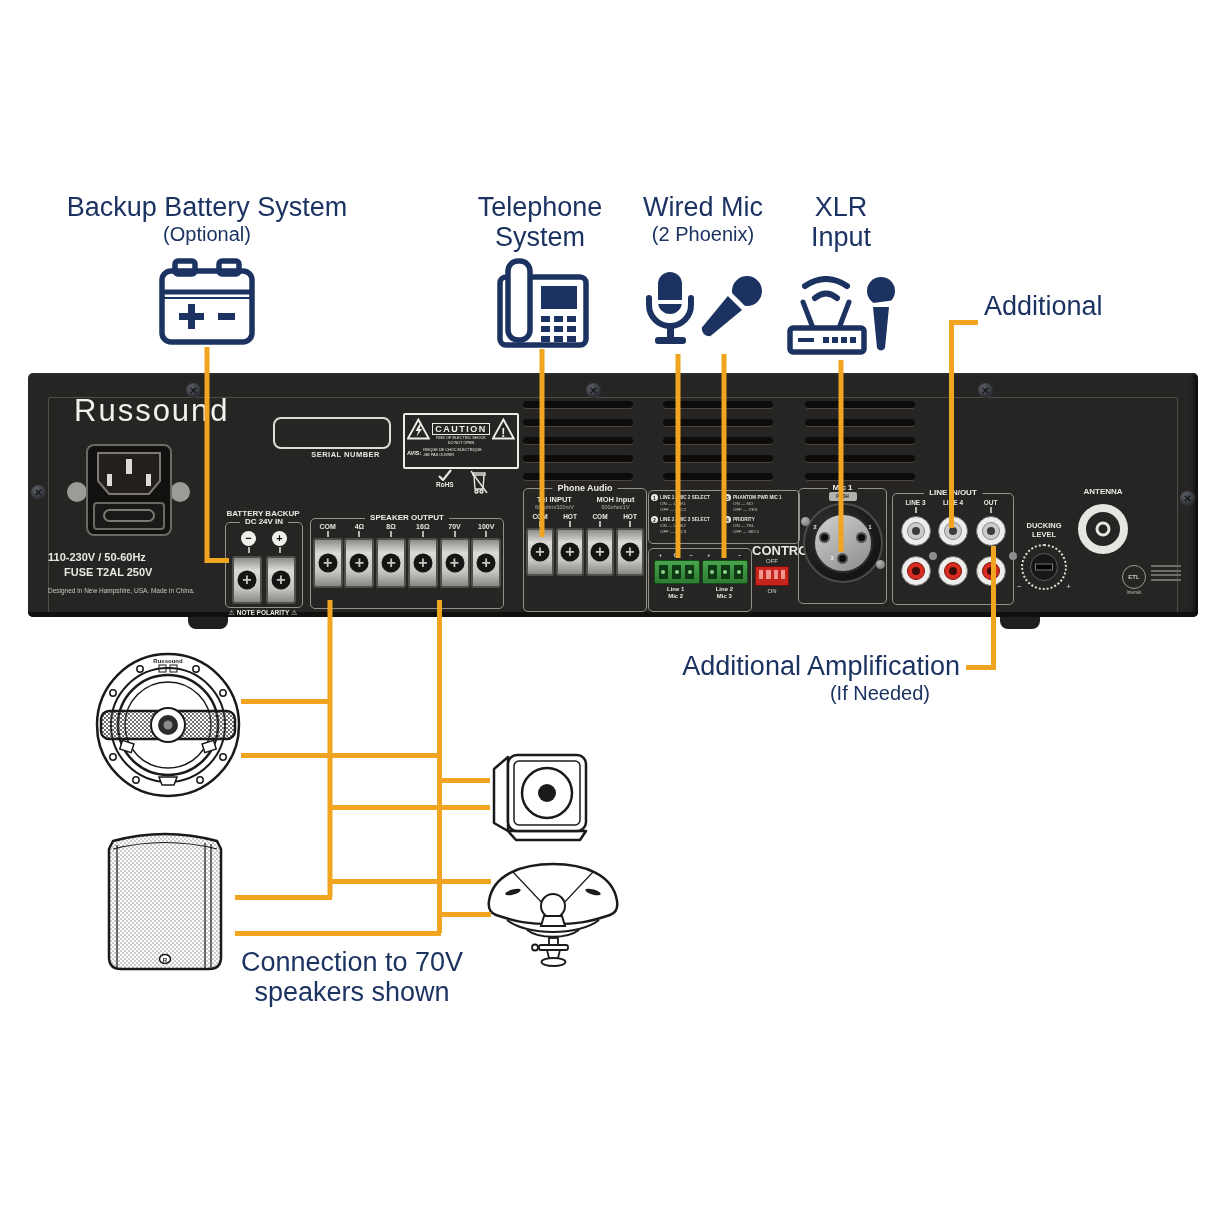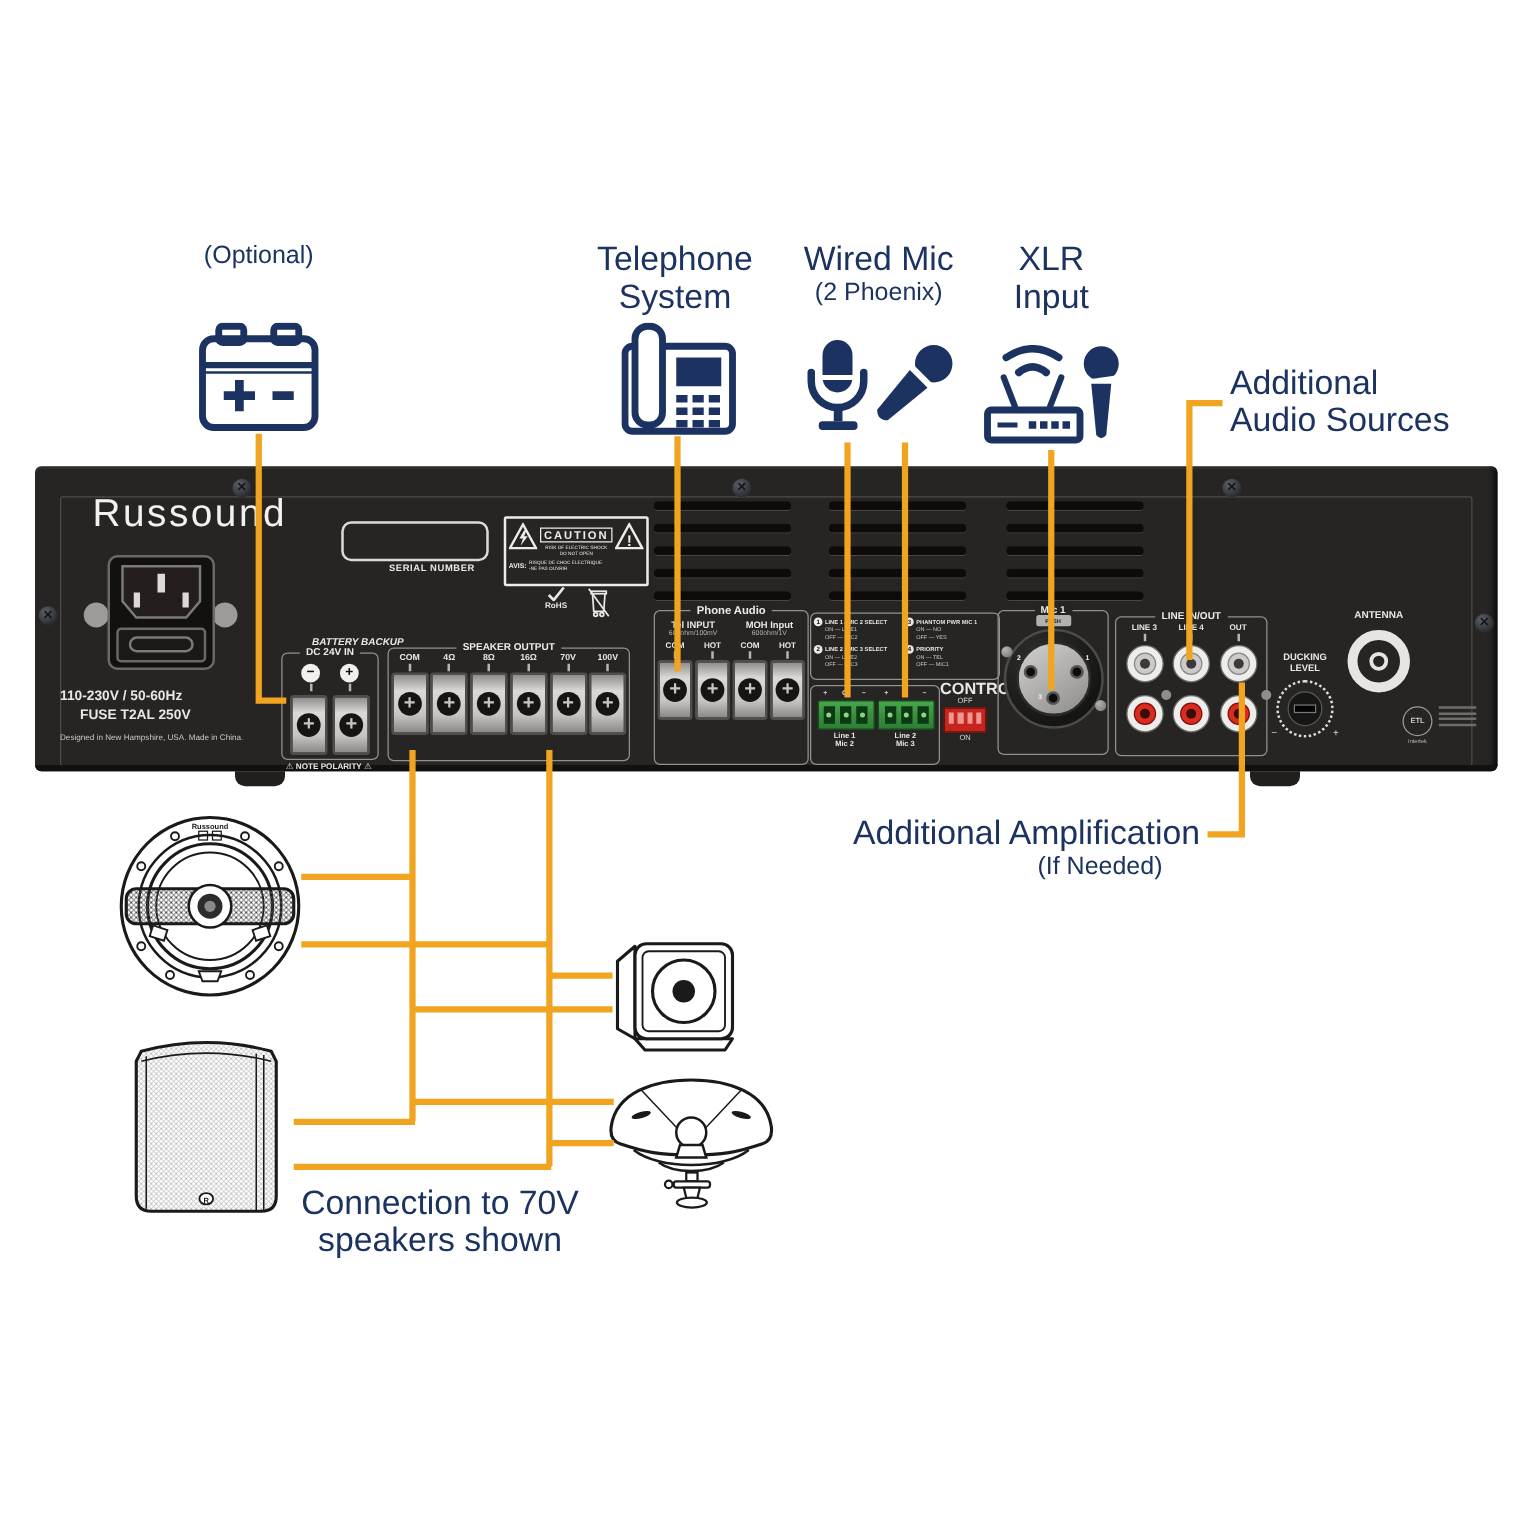--- a/index.html
+++ b/index.html
@@ -29,21 +29,21 @@
   .tick{width:2px;height:6px;background:#b7b5b1;margin:1px auto 1px;}
   .term{width:26px;height:46px;background:linear-gradient(180deg,#8f8d8a,#dcdad7 28%,#c6c4c1 70%,#8a8886);
         border:2px solid #504e4b;border-radius:3px;position:relative;flex:none;}
   .term::before{content:"";position:absolute;left:50%;top:50%;width:19px;height:19px;transform:translate(-50%,-50%);
         background:#171513;border-radius:50%;}
   .term::after{content:"+";position:absolute;left:50%;top:50%;transform:translate(-50%,-50%);
         color:#c7c5c1;font-size:16px;font-weight:bold;line-height:1;}
   .vent-group{position:absolute;top:28px;width:110px;}
   .vent-slot{height:7px;background:#0d0c0a;border-radius:3.5px;margin-bottom:10px;border-bottom:1px solid rgba(170,160,140,.4);}
   
-  .bb-title{position:absolute;left:175px;top:136px;width:120px;text-align:right;font-size:8px;font-style:italic;}
+  .bb-title{position:absolute;left:175px;top:136px;width:120px;text-align:center;font-size:8px;}
   .bb-box{left:197px;top:149px;width:76px;height:84px;text-align:left;}
   .bterm{width:15px;height:15px;border-radius:50%;background:#f1f0ed;color:#141414;font-size:11px;font-weight:bold;
          display:flex;align-items:center;justify-content:center;line-height:1;}
   .bb-note{position:absolute;left:172px;top:236px;width:126px;text-align:center;font-size:6.5px;}
   .warn{font-family:"DejaVu Sans", sans-serif;font-size:7px;}
   
   .so-box{left:282px;top:145px;width:192px;height:89px;}
   .so-cols{display:flex;justify-content:space-evenly;padding-top:4px;}
   .so-col{text-align:center;}
   .so-col .lbl{font-size:7px;}
@@ -136,37 +136,37 @@
   .rohs{text-align:center;font-size:6.5px;font-weight:bold;}
   
   svg{display:block;}
 </style>
 </head>
 <body>
 
 <div class="stage">
 
   <div class="callout" style="left:40px;top:192px;width:334px;">
+    <div class="t">Backup Battery System</div>
     <div class="s">(Optional)</div>
   </div>
   <div class="callout" style="left:455px;top:192px;width:170px;">
     <div class="t">Telephone</div>
     <div class="t">System</div>
   </div>
   <div class="callout" style="left:628px;top:192px;width:150px;">
     <div class="t">Wired Mic</div>
     <div class="s">(2 Phoenix)</div>
   </div>
   <div class="callout" style="left:791px;top:192px;width:100px;">
     <div class="t">XLR</div>
     <div class="t">Input</div>
   </div>
   <div class="callout" style="left:984px;top:291px;width:200px;text-align:left;">
     <div class="t">Additional</div>
-    <div class="t">Audio Sources</div>
   </div>
   <div class="callout" style="left:600px;top:651px;width:360px;text-align:right;">
     <div class="t">Additional Amplification</div>
     <div class="s" style="padding-right:30px;">(If Needed)</div>
   </div>
   <div class="callout" style="left:192px;top:947px;width:320px;">
     <div class="t">Connection to 70V</div>
     <div class="t">speakers shown</div>
   </div>
 

